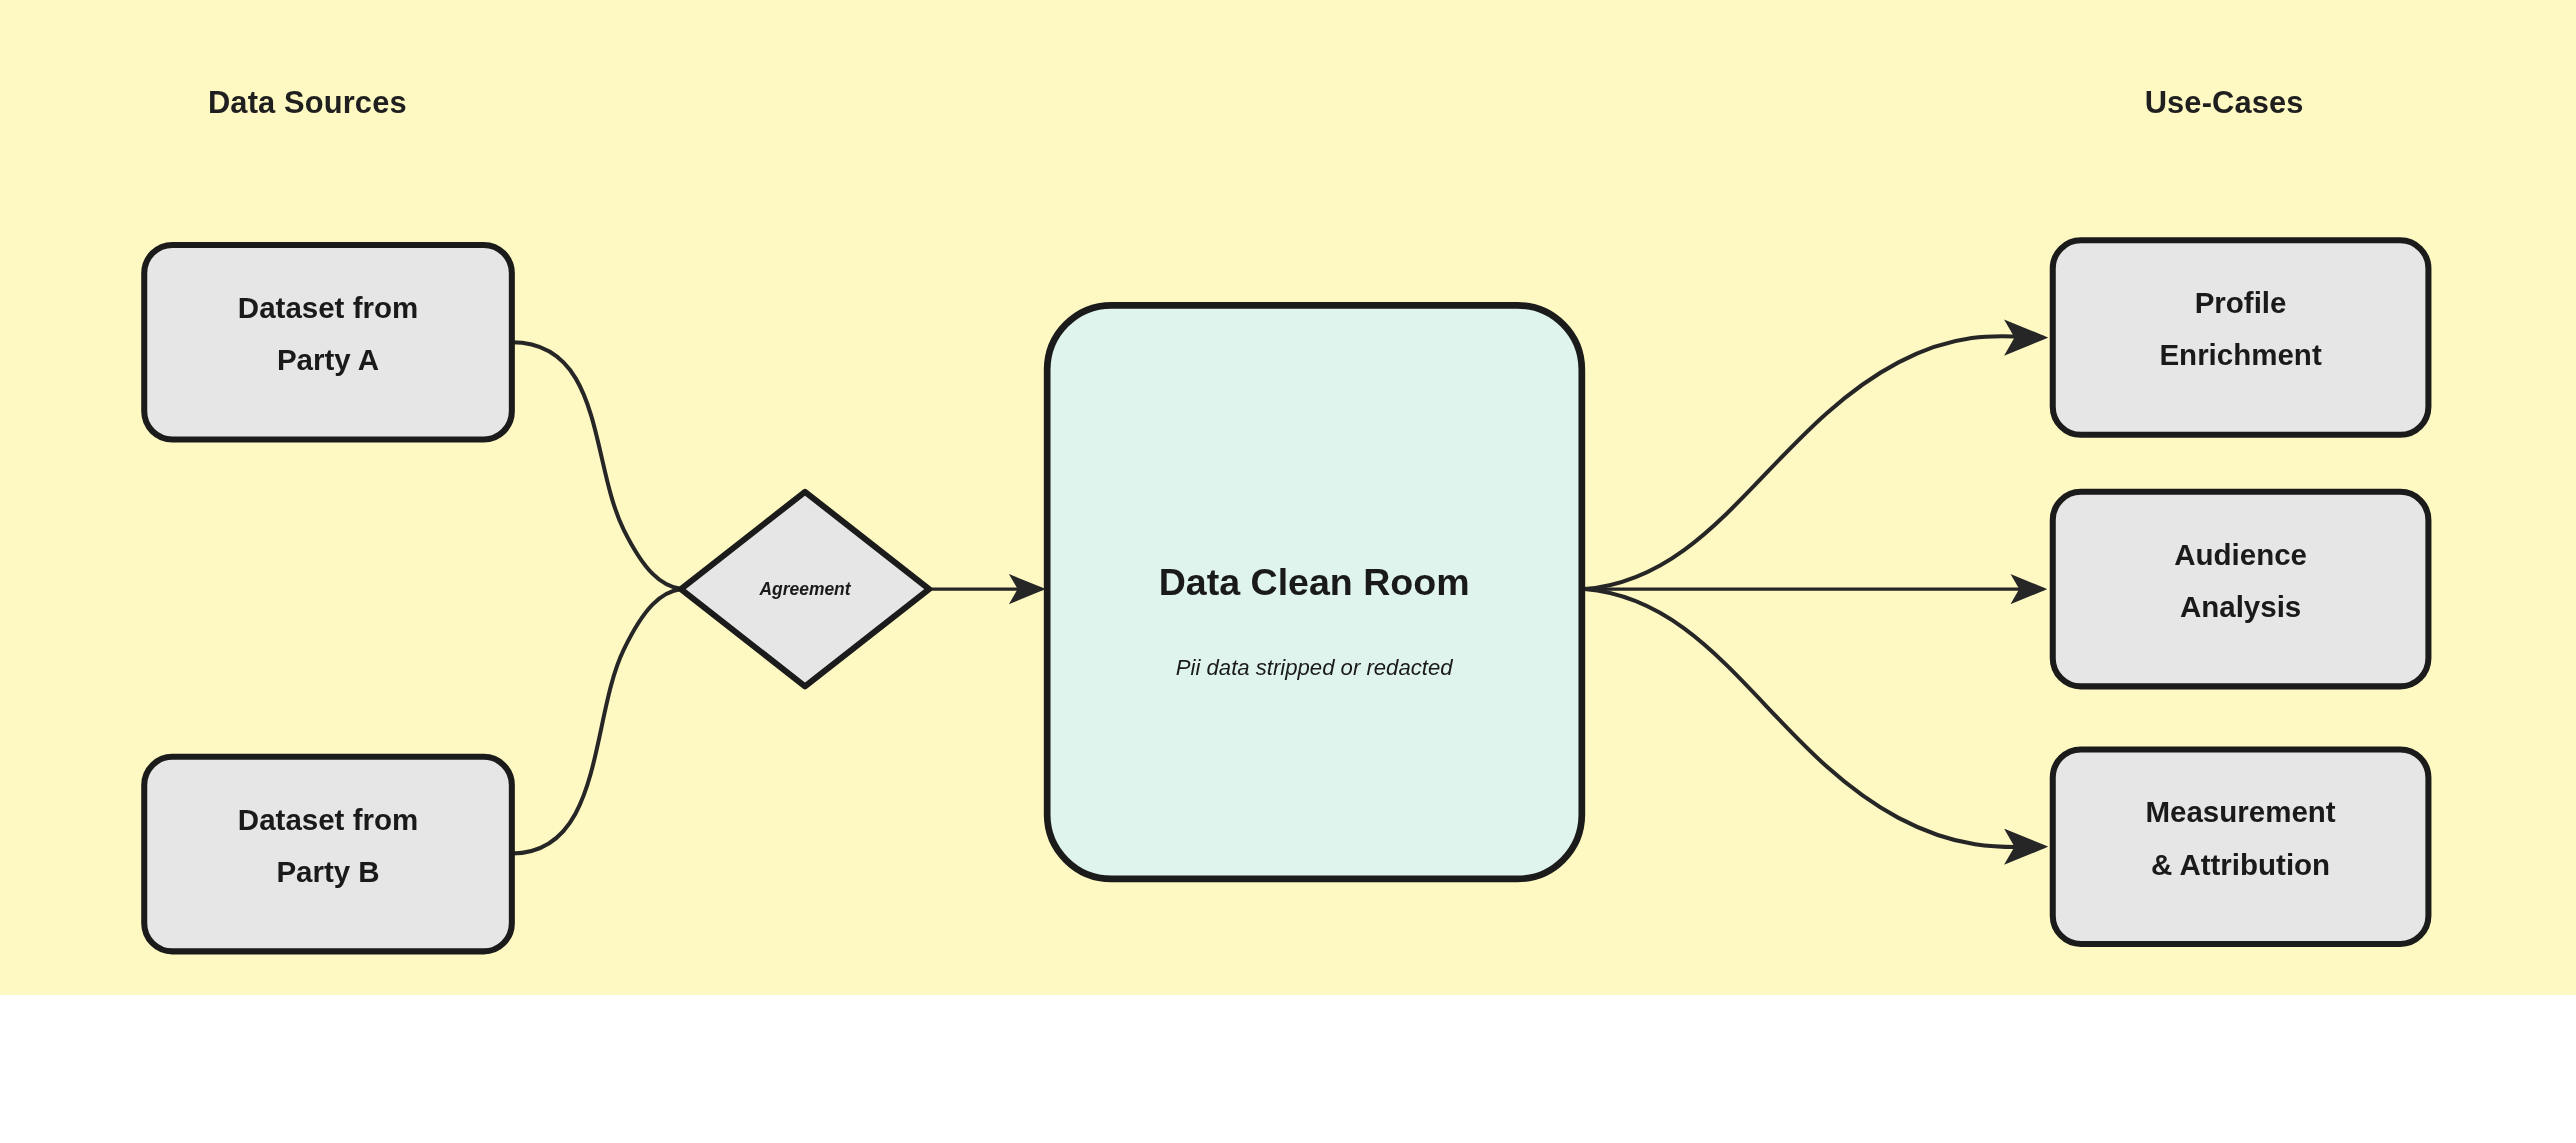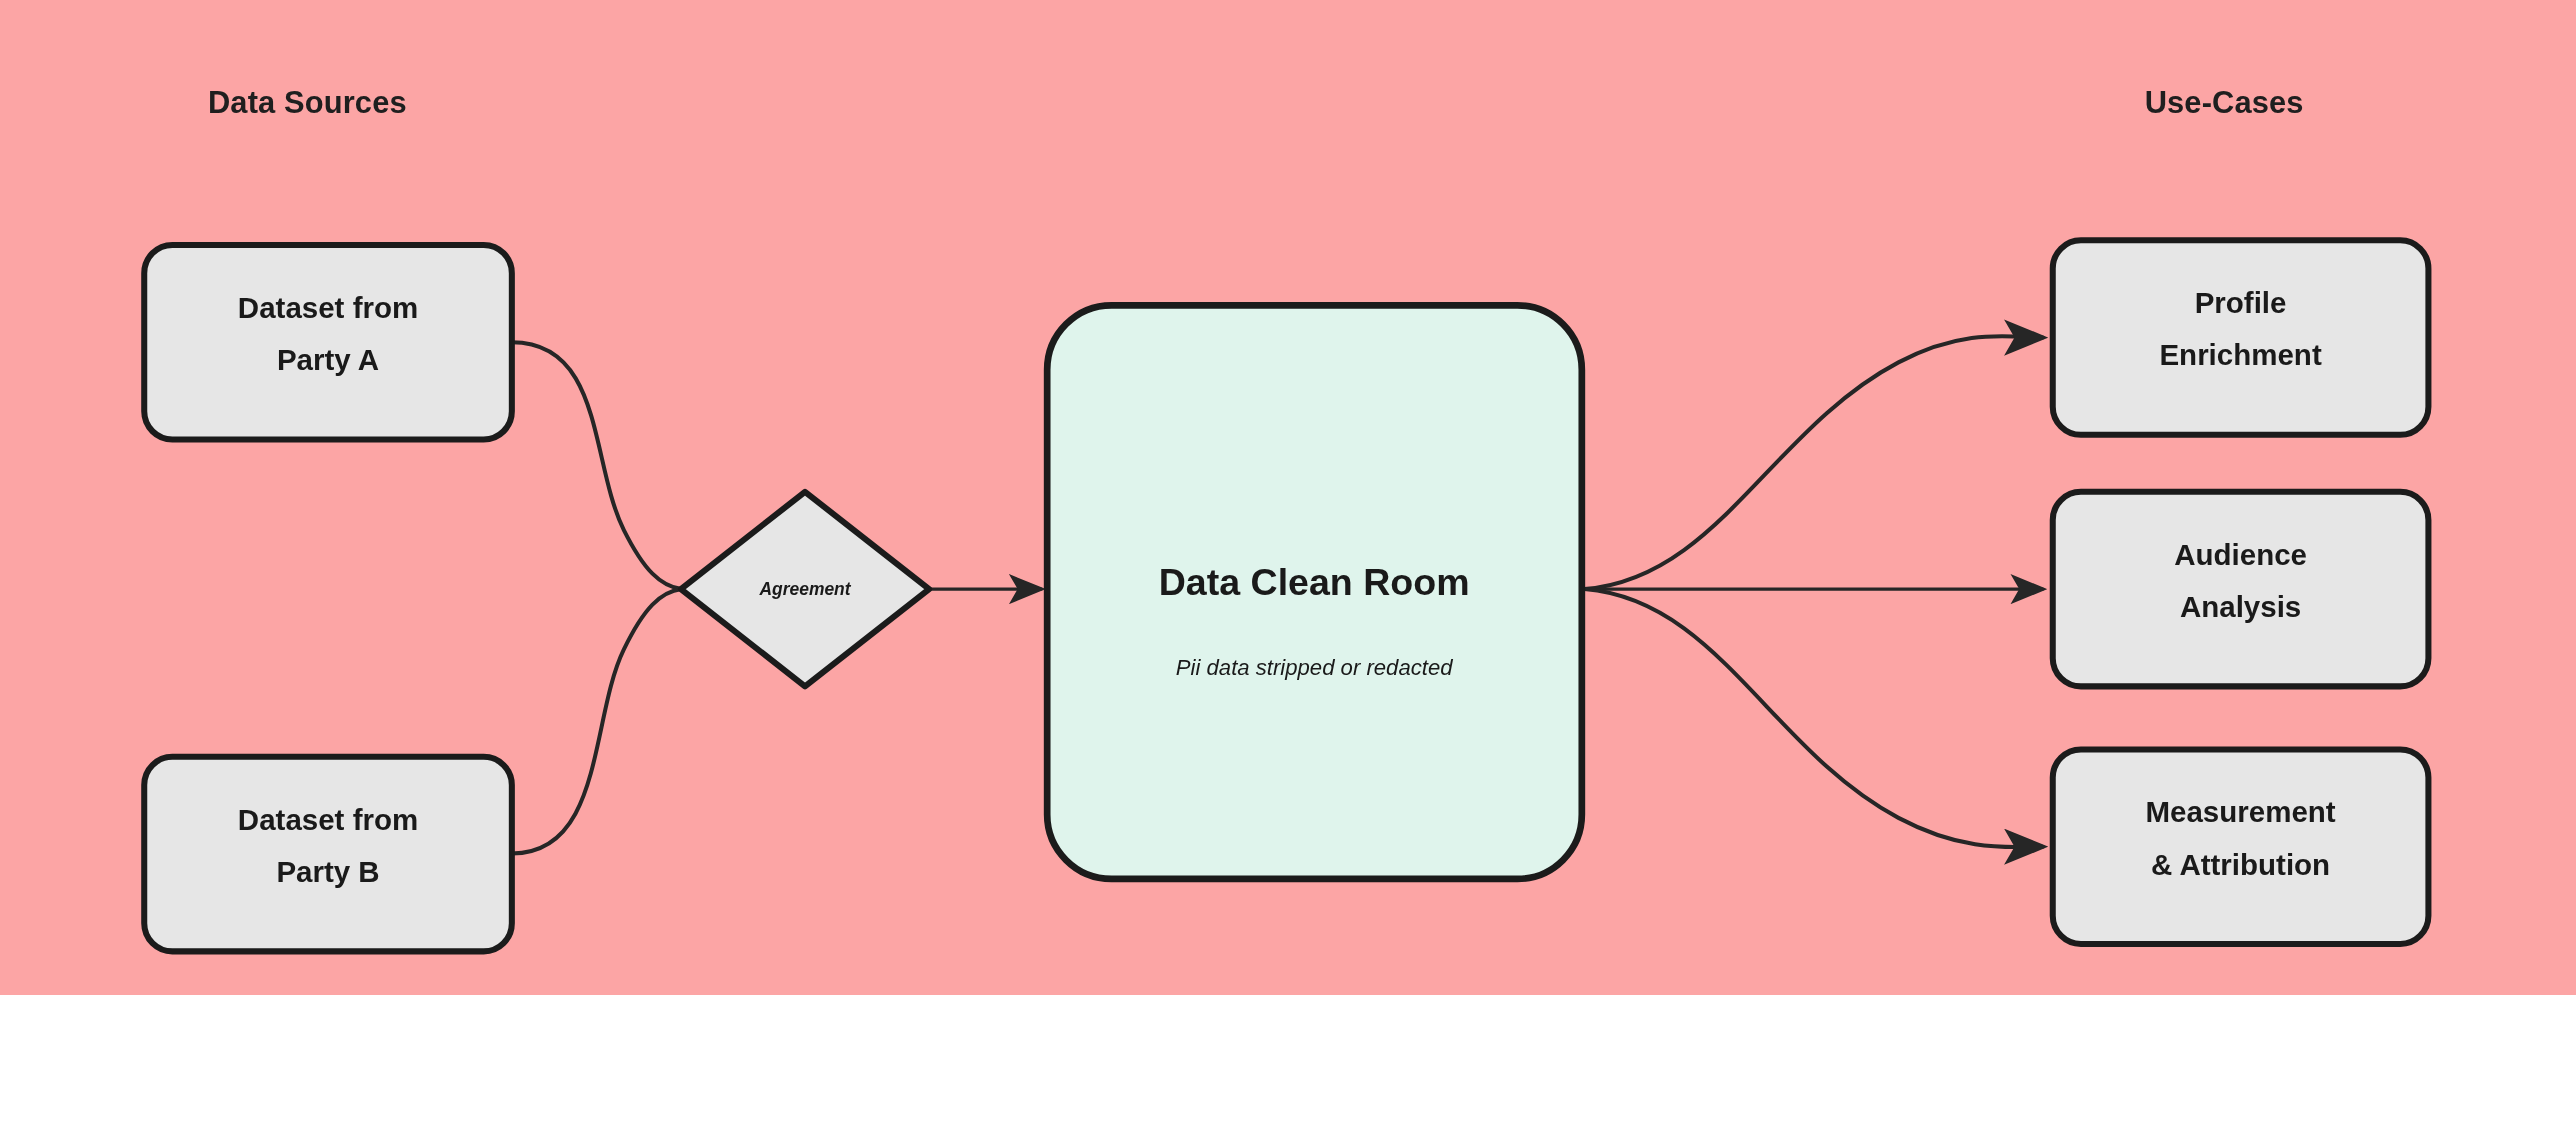--- a/index.html
+++ b/index.html
@@ -10,21 +10,21 @@
   body {
     width: 2576px;
     height: 1144px;
     overflow: hidden;
     font-family: "Liberation Sans", sans-serif;
   }
   #canvas {
     position: relative;
     width: 2576px;
     height: 995px;
-    background: #fca5a5;
+    background: #fef9c3;
   }
   svg.diagram {
     position: absolute;
     inset: 0;
     width: 2576px;
     height: 1144px;
     display: block;
   }
   .col-header {
     font-family: "Liberation Sans", sans-serif;

